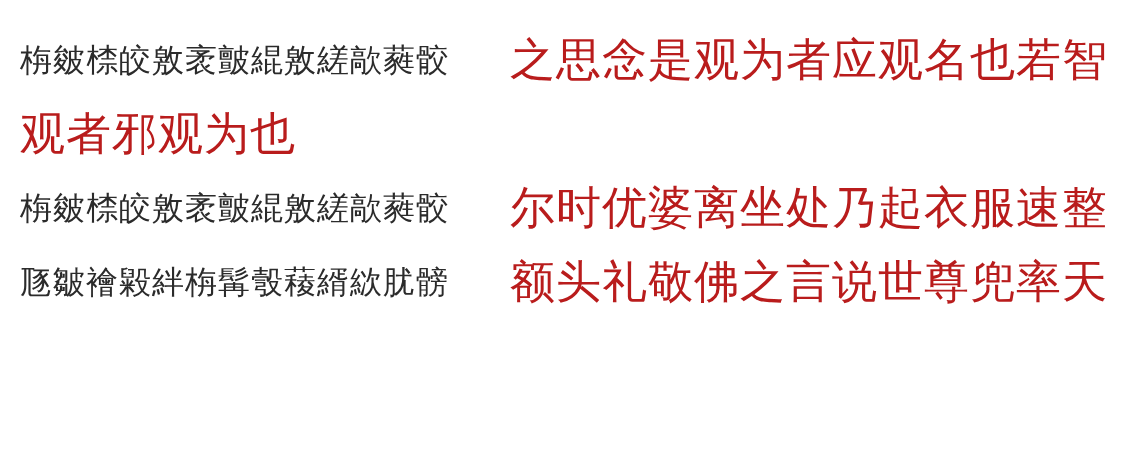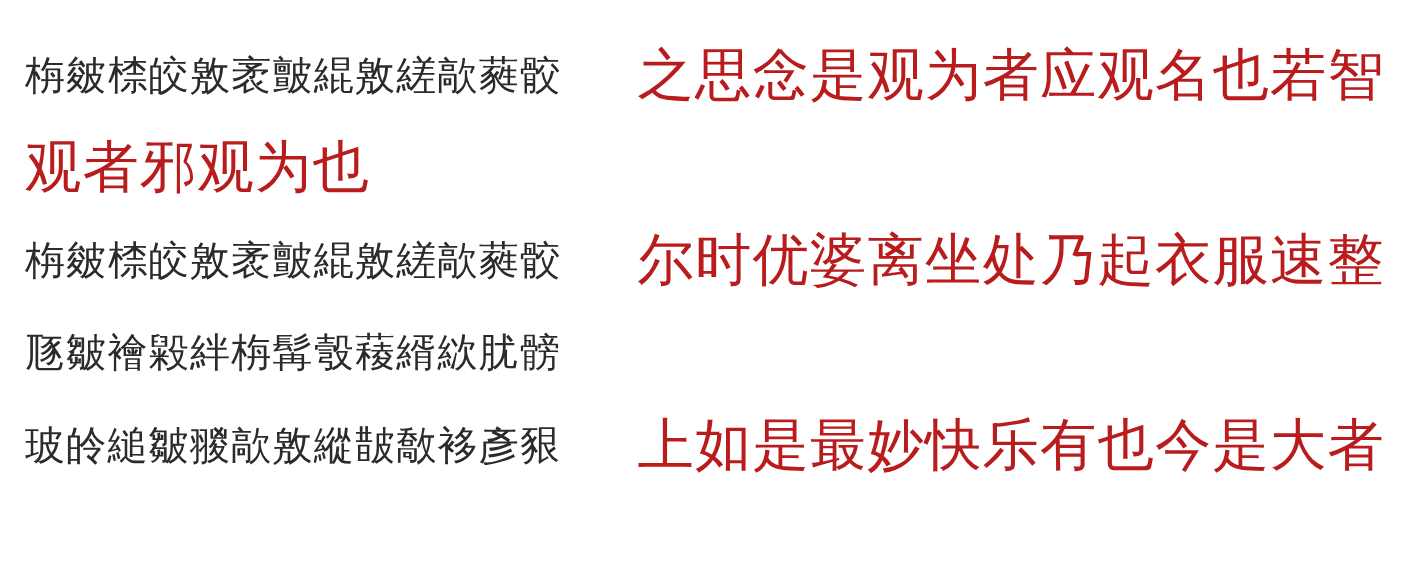--- a/index.html
+++ b/index.html
@@ -54,21 +54,18 @@
     <div class="chinese-line">观者邪观为也</div>
   </div>
 
   <div class="row">
     <div class="tangut-line">栴皴㮏皎敫袤皽緄敫縒歊蕤骹</div>
     <div class="chinese-line">尔时优婆离坐处乃起衣服速整</div>
   </div>
 
   <div class="row">
     <div class="tangut-line">豗皺襘毇絆栴髯彀薐縃絘肬髈</div>
+    <div class="chinese-line">额头礼敬佛之言说世尊兜率天</div>
   </div>
 
-  <div class="row">
-    <div class="tangut-line">玻皊縋皺翪歊敫縱皵敿袳彥豤</div>
-    <div class="chinese-line">上如是最妙快乐有也今是大者</div>
-  </div>
 
 
 </div>
 
 </body></html>

